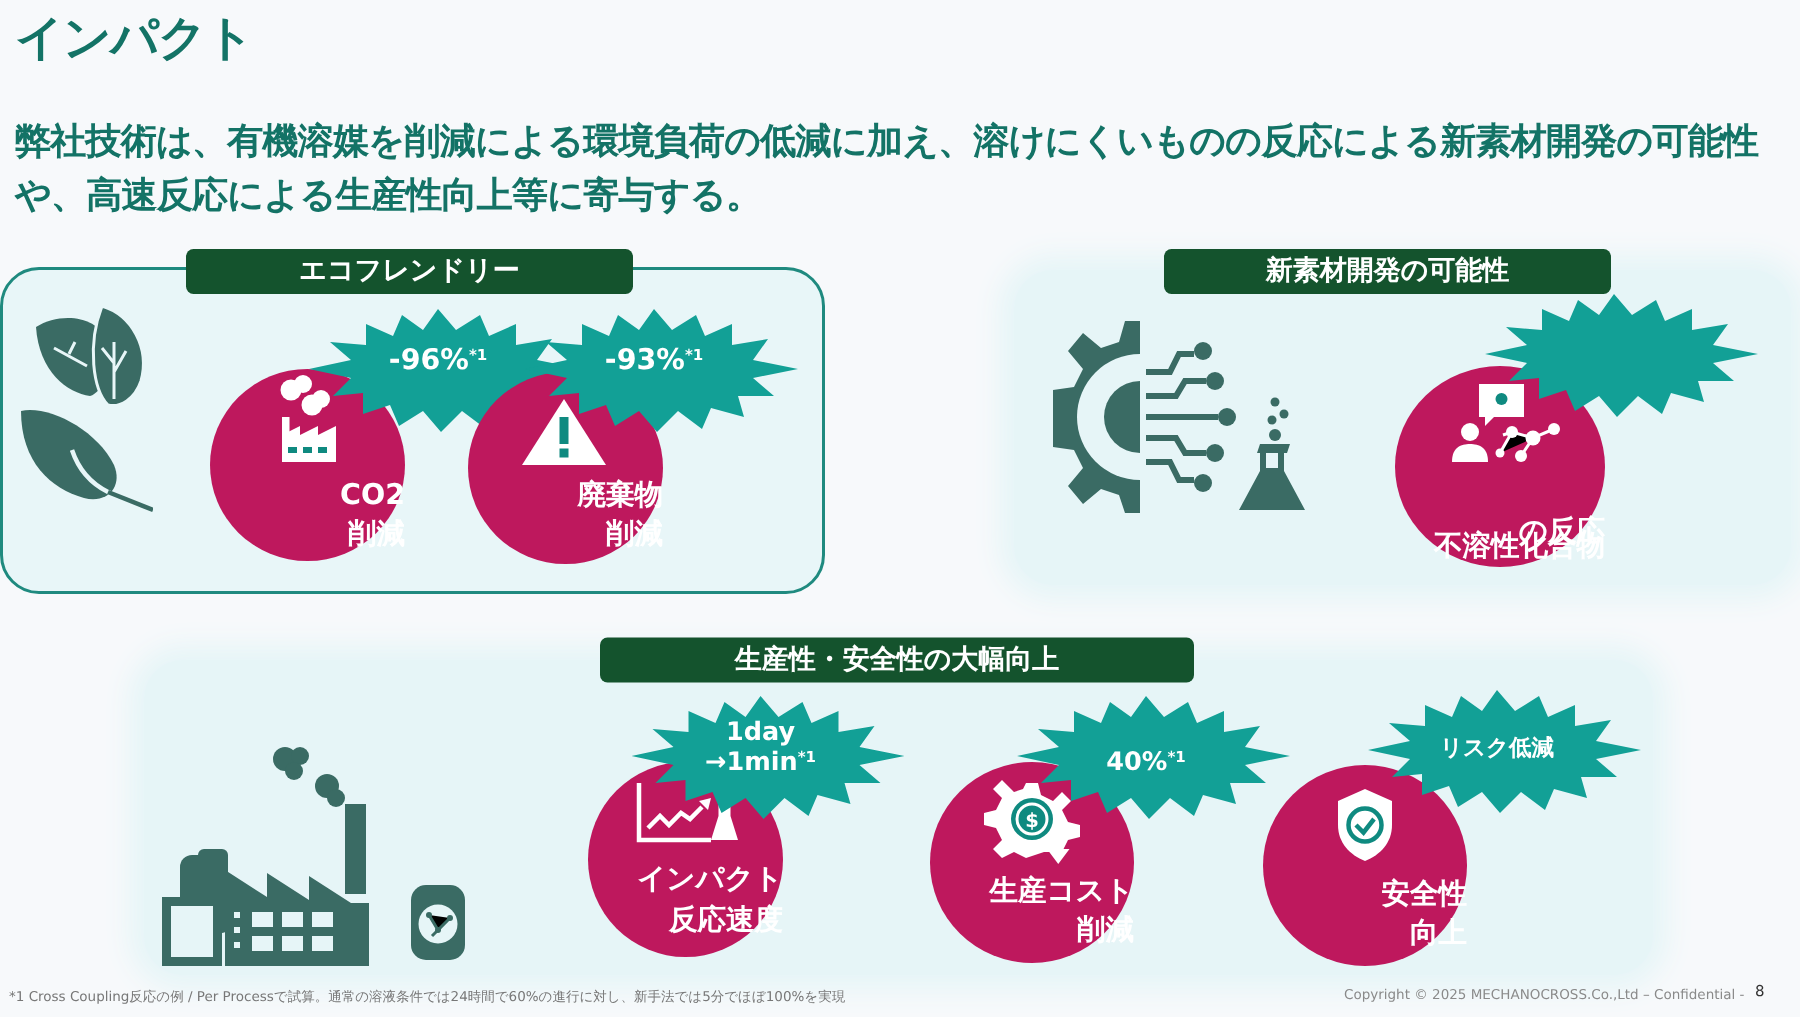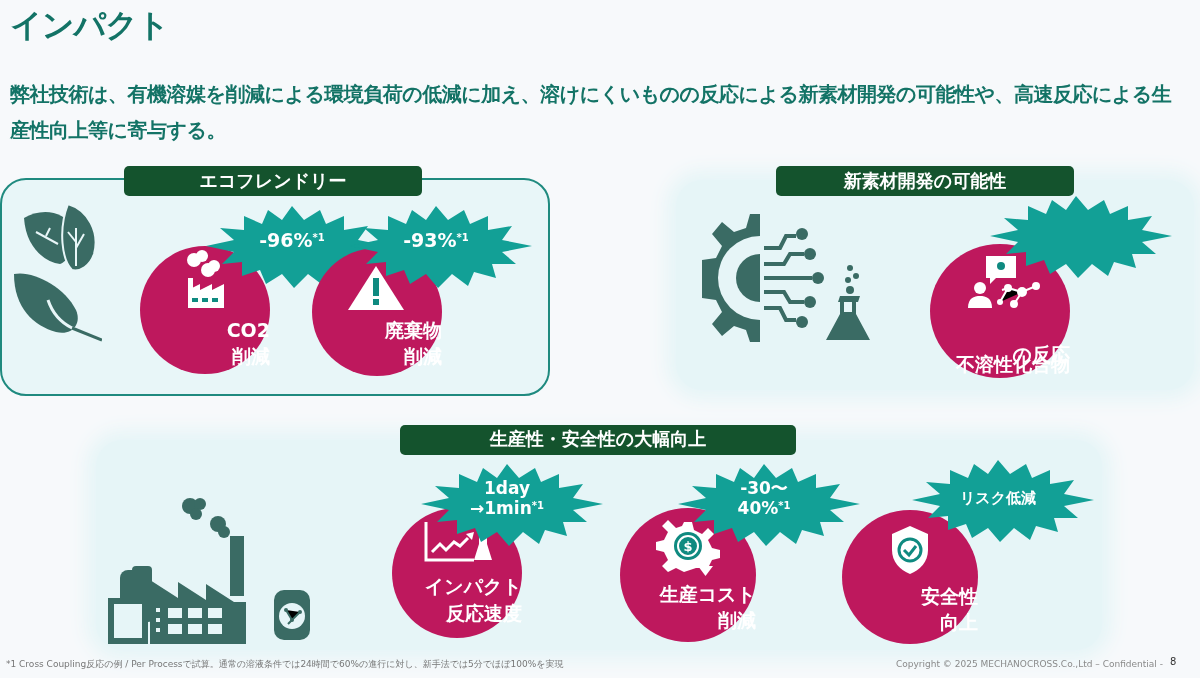--- a/index.html
+++ b/index.html
@@ -10,21 +10,21 @@
     position: relative;
     color: #1a7a6c;
   }
   .title {
     position: absolute; left: 10px; top: 4px;
     font-size: 32px; font-weight: bold; color: #137366;
     letter-spacing: -1px;
   }
   .lead {
     position: absolute; left: 10px; top: 76px; width: 1180px;
-    font-size: 20px; font-weight: bold; color: #137366;
+    font-size: 24px; font-weight: bold; color: #137366;
     line-height: 36px; letter-spacing: -0.5px;
   }
   
   .panel { position: absolute; border-radius: 26px; }
   .panel-eco {
     left: 0px; top: 178px; width: 550px; height: 218px;
     background: #e8f6f8; border: 2px solid #1f8a7f;
   }
   .panel-new {
     left: 676px; top: 180px; width: 518px; height: 210px;
@@ -180,21 +180,21 @@
   <div class="text" style="top:72px;margin-top:36px;">不溶性化合物</div>
   <div class="text" style="top:98px;">の反応</div>
 </div>
 <div class="burst" style="left:976px;top:196px;width:200px;height:82px;">
   <svg width="200" height="82" viewBox="0 0 200 82">
       <use href="#burst-shape" fill="#12a096"></use>
     </svg>
 </div>
 
 <div class="panel panel-prod"></div>
-<div class="label-bar" style="left:400px;top:425px;width:396px;font-family:Liberation Mono, monospace;">生産性・安全性の大幅向上</div>
+<div class="label-bar" style="left:400px;top:425px;width:396px;">生産性・安全性の大幅向上</div>
 
 <div class="icon" style="left:106px;top:498px;">
   <svg width="226" height="146" viewBox="0 0 226 146">
     <circle cx="84" cy="8" r="8" fill="#3a6b64"></circle>
       <circle cx="94" cy="6" r="6" fill="#3a6b64"></circle>
       <circle cx="90" cy="16" r="6" fill="#3a6b64"></circle>
     <circle cx="112" cy="26" r="8" fill="#3a6b64"></circle>
       <circle cx="118" cy="34" r="6" fill="#3a6b64"></circle>
     <rect x="124" y="38" width="14" height="60" fill="#3a6b64"></rect>
     <rect x="14" y="72" width="22" height="50" rx="8" fill="#3a6b64"></rect>
@@ -251,21 +251,20 @@
     <rect x="47" y="38" width="5" height="10" fill="#fff"></rect>
     <polygon points="42,46 57,46 49.5,56" fill="#fff"></polygon>
   </svg>
   <div class="text" style="top:74px;">生産コスト</div>
   <div class="text" style="top:100px;">削減</div>
 </div>
 <div class="burst" style="left:664px;top:464px;width:200px;height:82px;">
   <svg width="200" height="82" viewBox="0 0 200 82">
       <use href="#burst-shape" fill="#12a096"></use>
     </svg>
-  <div class="btxt" style="top:14px;"><span>-30〜</span></div>
   <div class="btxt" style="top:34px;"><span>40%</span><sup>*1</sup></div>
 </div>
 
 <div class="circle" style="left:842px;top:510px;width:136px;height:134px;">
   <svg class="icon" style="left:46px;top:14px;" width="44" height="52" viewBox="0 0 44 52">
     <path d="M22 2 L40 10 L40 26 C40 38 32 46 22 50 C12 46 4 38 4 26 L4 10Z" fill="#fff"></path>
     <circle cx="22" cy="26" r="11" fill="none" stroke="#0f8a80" stroke-width="3"></circle>
     <path d="M16 26 L21 31 L28 22" stroke="#0f8a80" stroke-width="3" fill="none"></path>
   </svg>
   <div class="text" style="top:74px;">安全性</div>

